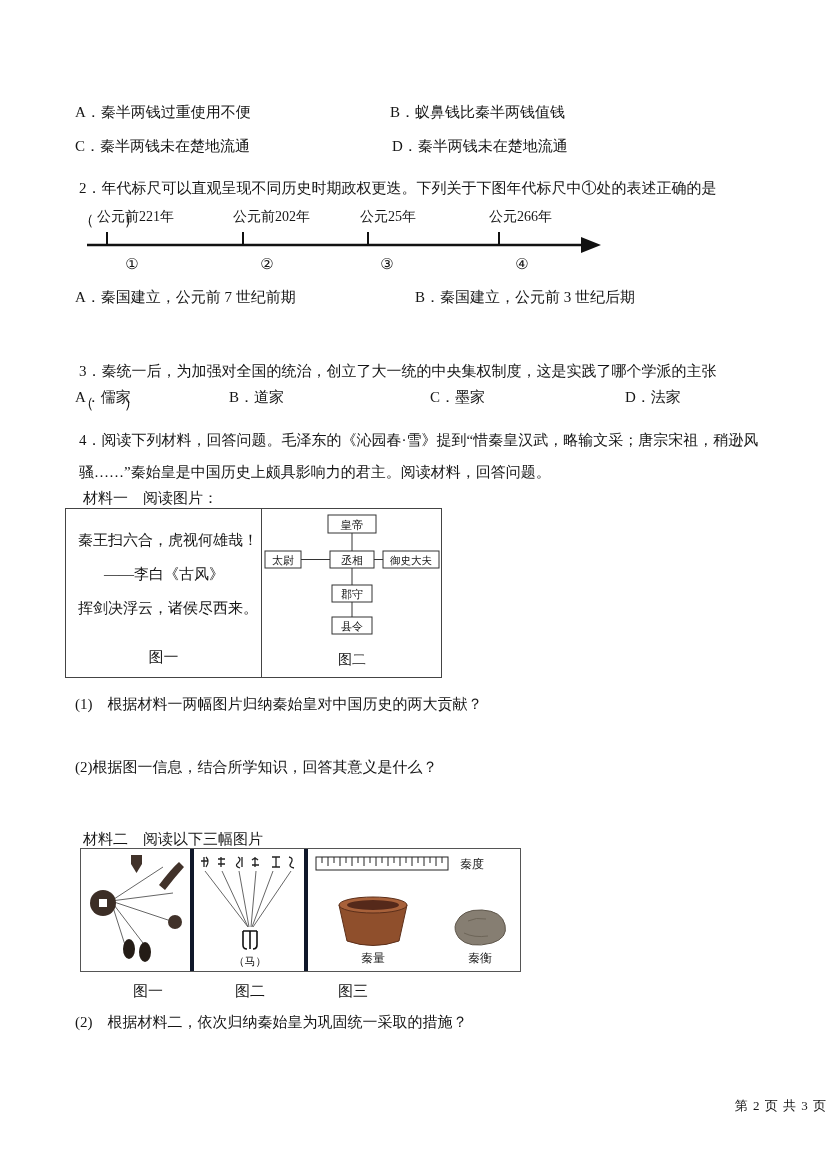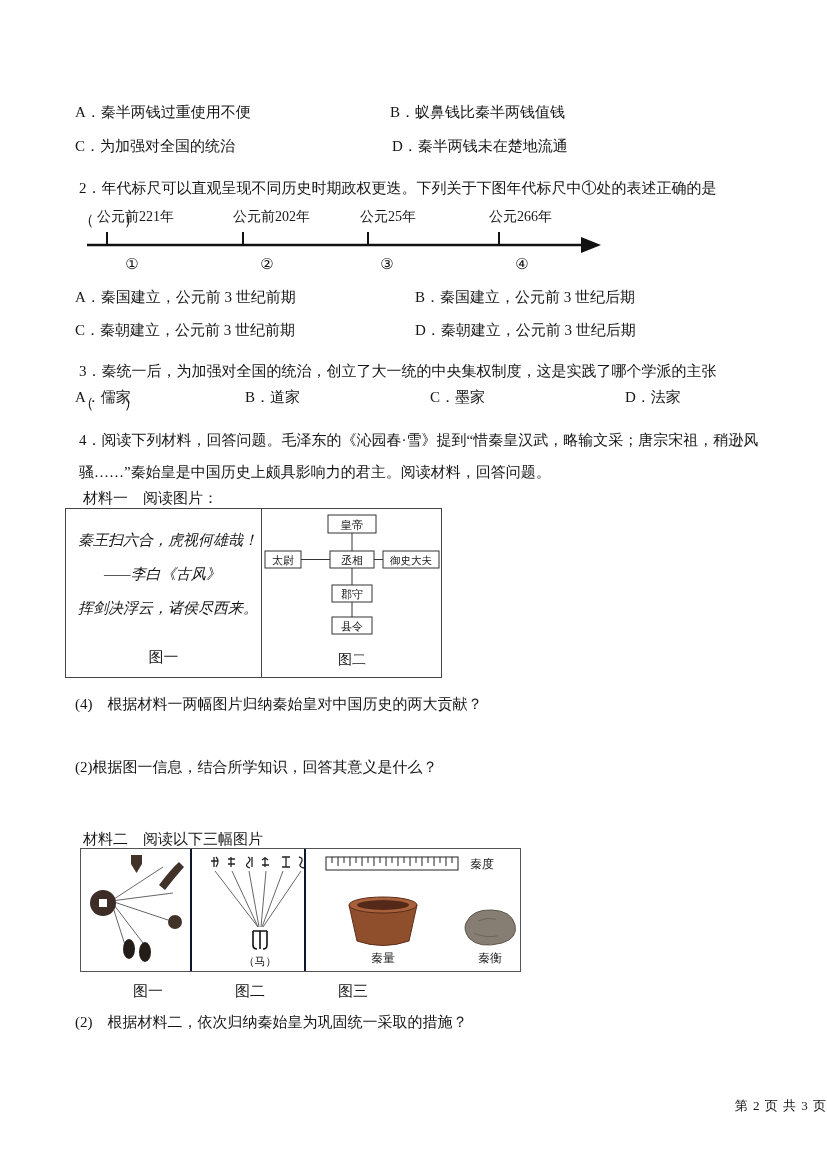--- a/index.html
+++ b/index.html
@@ -15,49 +15,49 @@
   .row > span { position:absolute; top:0; white-space:nowrap;text-align:right; }
   .stem { position:absolute; left:75px; width:684px; margin:4px; line-height:32px; }
   .subq { position:absolute; left:75px; width:684px; margin:0; white-space:nowrap; }
   .mat-heading { position:absolute; left:75px; margin:8px; white-space:nowrap; }
   svg text { font-family:"Liberation Serif","DejaVu Serif",serif; fill:#151515; }
 
   
   .mat1-box { position:absolute; left:65px; top:508px; width:377px; height:170px;
               border:1px solid #444; display:flex; }
   .mat1-left { width:196px; border-right:1px solid #444; padding:14px 8px 0 12px; position:relative; }
-  .poem-line { line-height:34px; white-space:nowrap;font-style:italic; }
+  .poem-line { line-height:34px; white-space:nowrap; }
   .poem-source { padding-left:26px; }
   .fig-caption-inbox { position:absolute; bottom:10px; left:0; width:100%; text-align:center; }
   .mat1-right { flex:1; position:relative; }
 
   
   .mat2-strip { position:absolute; left:80px; top:848px; width:441px; height:124px;
                 border:1px solid #555; display:flex; }
   .mat2-cell { height:100%; position:relative; }
-  .mat2-cell + .mat2-cell { border-left:2px solid #0f172a;padding-left:12px; }
+  .mat2-cell + .mat2-cell { border-left:4px solid #0f172a; }
   .cell1 { width:111px; } .cell2 { width:114px; } .cell3 { flex:1; }
 
   .captions-row { position:absolute; left:75px; top:982px; width:500px; height:22px; }
   .captions-row > span { position:absolute; white-space:nowrap; }
 
   .footer { position:absolute; left:0; top:1097px; width:100%; text-align:right;
             font-size:13px; letter-spacing:1px; }
 </style>
 </head>
 <body>
 
 <div class="page">
 
   <div class="row" style="top:103px">
     <span style="left:0">A．秦半两钱过重使用不便</span>
     <span style="left:315px">B．蚁鼻钱比秦半两钱值钱</span>
   </div>
   <div class="row" style="top:137px">
-    <span style="left:0">C．为加强对全国的统治</span>
+    <span style="left:0">C．秦半两钱未在楚地流通</span>
     <span style="left:317px">D．秦半两钱未在楚地流通</span>
   </div>
 
   <p class="stem" style="top:168px">2．年代标尺可以直观呈现不同历史时期政权更迭。下列关于下图年代标尺中①处的表述正确的是（　　）</p>
 
   <div class="abs" style="left:75px; top:205px; width:545px; height:72px">
     <svg width="545" height="72" viewBox="0 0 545 72">
       <text x="22" y="16" font-size="14">公元前221年</text>
       <text x="158" y="16" font-size="14">公元前202年</text>
       <text x="285" y="16" font-size="14">公元25年</text>
@@ -69,32 +69,28 @@
       <line x1="293" y1="27" x2="293" y2="40" stroke="#111" stroke-width="2"></line>
       <line x1="424" y1="27" x2="424" y2="40" stroke="#111" stroke-width="2"></line>
       <text x="57" y="64" font-size="15" text-anchor="middle">①</text>
       <text x="192" y="64" font-size="15" text-anchor="middle">②</text>
       <text x="312" y="64" font-size="15" text-anchor="middle">③</text>
       <text x="447" y="64" font-size="15" text-anchor="middle">④</text>
     </svg>
   </div>
 
   <div class="row" style="top:288px">
-    <span style="left:0">A．秦国建立，公元前 3 世纪前期</span>
+    <span style="left:0">A．秦国建立，公元前 7 世纪前期</span>
     <span style="left:340px">B．秦国建立，公元前 3 世纪后期</span>
-  </div>
-  <div class="row" style="top:321px">
-    <span style="left:0">C．秦朝建立，公元前 3 世纪前期</span>
-    <span style="left:340px">D．秦朝建立，公元前 3 世纪后期</span>
   </div>
 
   <p class="stem" style="top:351px">3．秦统一后，为加强对全国的统治，创立了大一统的中央集权制度，这是实践了哪个学派的主张（　　）</p>
   <div class="row" style="top:388px">
     <span style="left:0">A．儒家</span>
-    <span style="left:170px">B．道家</span>
+    <span style="left:154px">B．道家</span>
     <span style="left:355px">C．墨家</span>
     <span style="left:550px">D．法家</span>
   </div>
 
   <p class="stem" style="top:420px">4．阅读下列材料，回答问题。毛泽东的《沁园春·雪》提到“惜秦皇汉武，略输文采；唐宗宋祖，稍逊风骚……”秦始皇是中国历史上颇具影响力的君主。阅读材料，回答问题。</p>
 
   <p class="mat-heading" style="top:481px">材料一　阅读图片：</p>
 
   <div class="mat1-box">
     <div class="mat1-left">
@@ -120,21 +116,21 @@
         <rect x="70" y="76" width="40" height="17" fill="none" stroke="#333"></rect>
         <text x="90" y="88.5" font-size="11" text-anchor="middle">郡守</text>
         <line x1="90" y1="93" x2="90" y2="108" stroke="#333"></line>
         <rect x="70" y="108" width="40" height="17" fill="none" stroke="#333"></rect>
         <text x="90" y="120.5" font-size="11" text-anchor="middle">县令</text>
         <text x="90" y="155" font-size="14" text-anchor="middle">图二</text>
       </svg>
     </div>
   </div>
 
-  <p class="subq" style="top:695px">(4)　根据材料一两幅图片归纳秦始皇对中国历史的两大贡献？</p>
+  <p class="subq" style="top:695px">(1)　根据材料一两幅图片归纳秦始皇对中国历史的两大贡献？</p>
   <p class="subq" style="top:758px">(2)根据图一信息，结合所学知识，回答其意义是什么？</p>
 
   <p class="mat-heading" style="top:822px">材料二　阅读以下三幅图片</p>
 
   <div class="mat2-strip">
     <div class="mat2-cell cell1">
       <svg width="109" height="122" viewBox="0 0 109 122">
         <line x1="30" y1="52" x2="82" y2="18" stroke="#666" stroke-width="1"></line>
         <line x1="30" y1="52" x2="92" y2="44" stroke="#666" stroke-width="1"></line>
         <line x1="30" y1="52" x2="90" y2="72" stroke="#666" stroke-width="1"></line>

